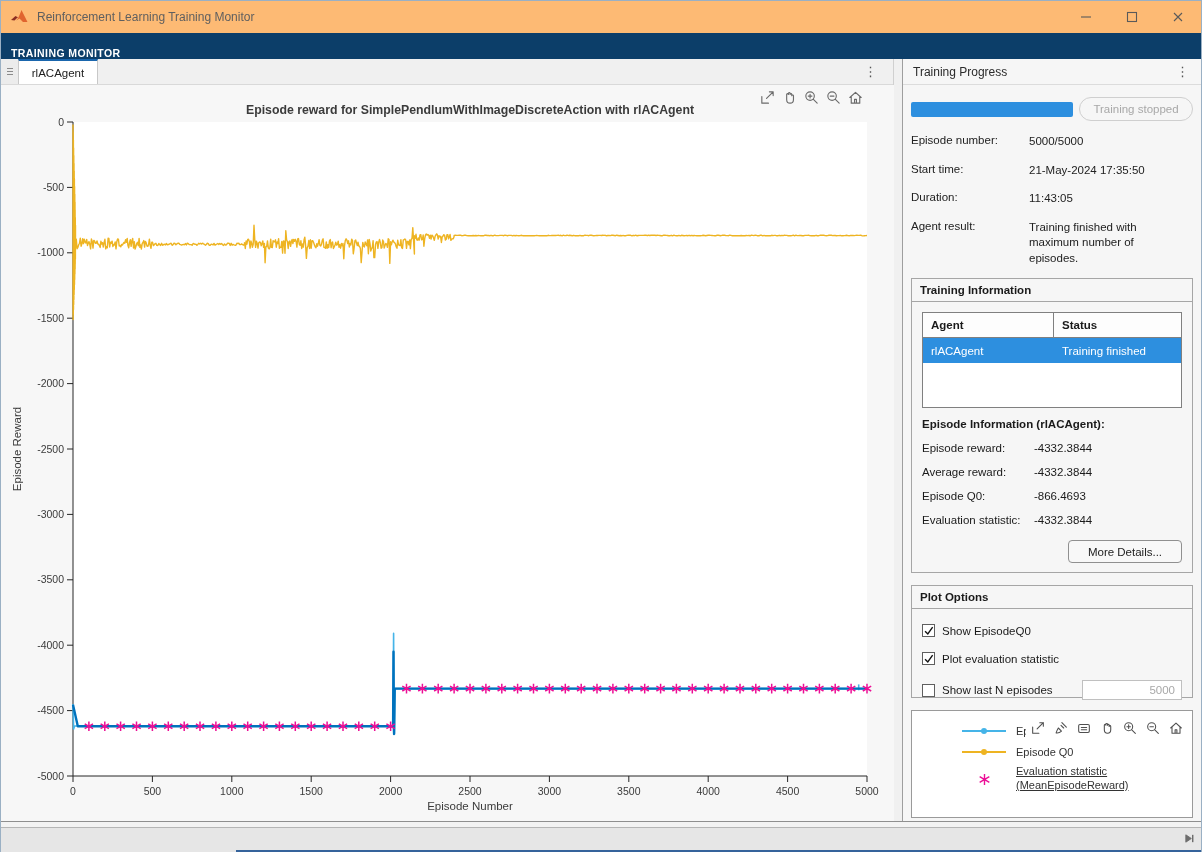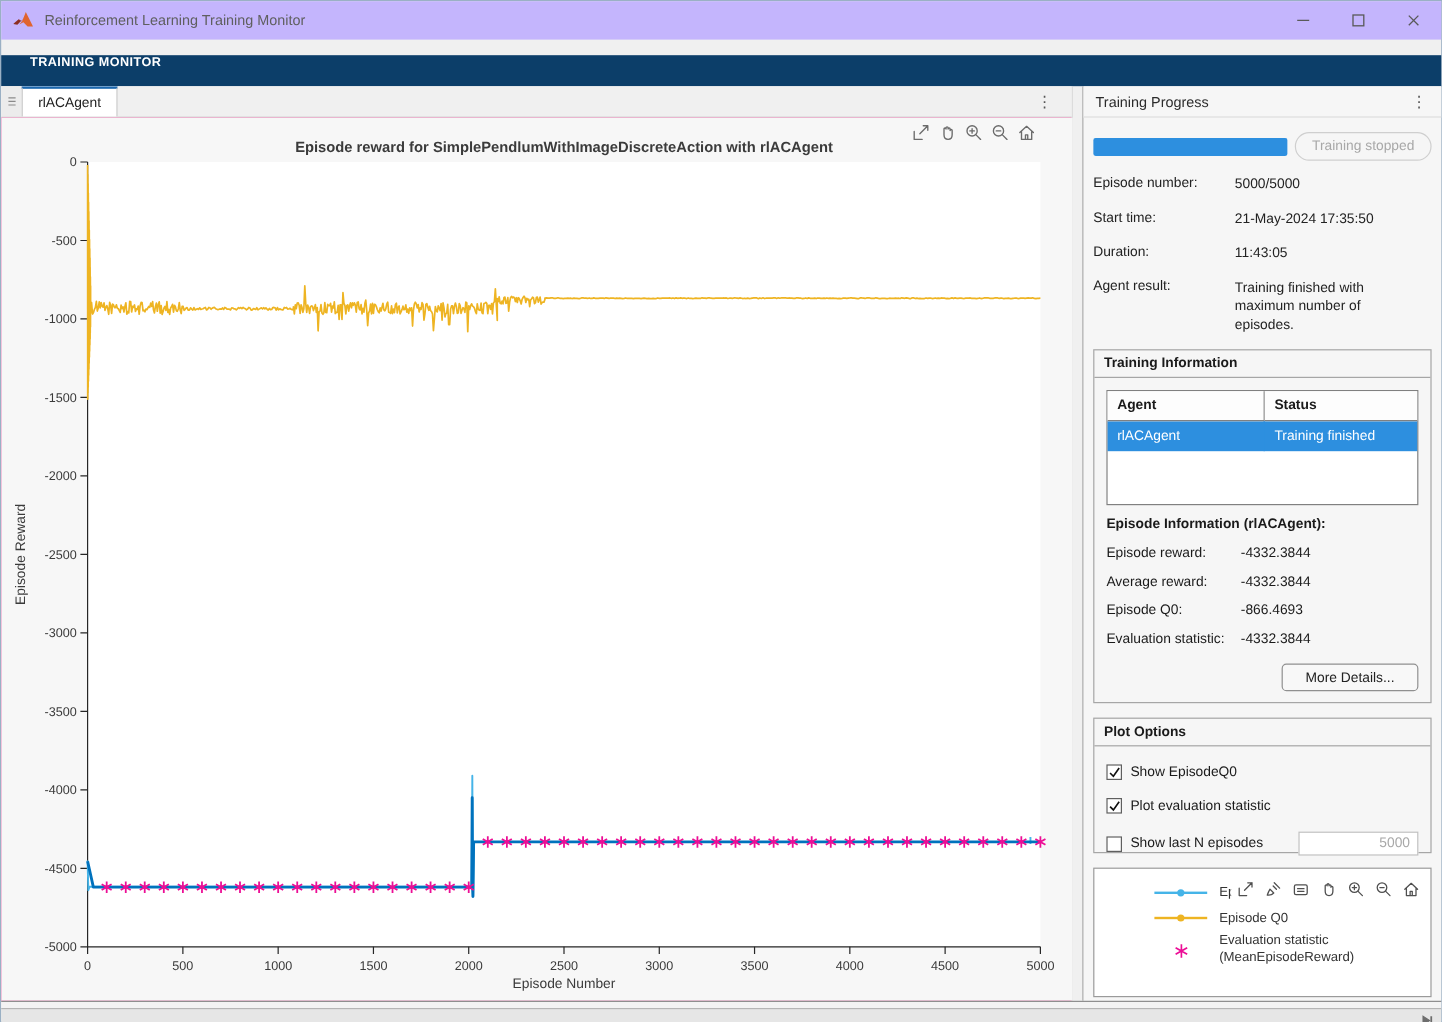--- a/index.html
+++ b/index.html
@@ -3,31 +3,31 @@
 <meta charset="utf-8">
 <style>
   * { margin:0; padding:0; box-sizing:border-box; }
   html,body { width:1202px; height:852px; overflow:hidden;
     font-family:"Liberation Sans", sans-serif; background:#f0f0f0; color:#1a1a1a; }
 
   .window { width:1202px; height:852px; display:flex; flex-direction:column;
     border:1px solid #9ab0c4; }
 
   
-  .titlebar { height:32px; background:#c4b5fd; display:flex; align-items:center; flex:0 0 32px; }
+  .titlebar { height:32px; background:#fdba74; display:flex; align-items:center; flex:0 0 32px; }
   .ml-logo { width:18px; height:16px; margin:0 8px 0 10px; }
   .title-text { font-size:12px; color:#5f5f5f; }
   .win-controls { margin-left:auto; display:flex; }
   .win-btn { width:46px; height:32px; display:flex; align-items:center; justify-content:center; }
   .win-btn svg { stroke:#5a5a5a; stroke-width:1.1; fill:none; }
 
   
   .toolstrip { height:26px; flex:0 0 26px; background:var(--toolstrip,#0c3e69); color:#fff;
-    display:flex; align-items:flex-start; padding-left:24px; font-size:10.5px; font-weight:bold;
-    letter-spacing:.4px;margin-top:13px; }
+    display:flex; align-items:flex-end; padding-left:10px; font-size:10.5px; font-weight:bold;
+    letter-spacing:.4px; }
 
   
   .main { flex:1 1 auto; display:flex; }
   .left-col { width:893px; display:flex; flex-direction:column; border-right:1px solid #d0d0d0; background:#f7f7f7; }
   .gutter { width:10px; background:#f0f0f0; border-right:1px solid #9e9e9e; }
   .right-col { width:298px; display:flex; flex-direction:column; background:#f6f6f6; }
 
   
   .tabrow { height:26px; flex:0 0 26px; background:#f0f0f0; border-bottom:1px solid #d9d9d9;
     display:flex; align-items:stretch; }
@@ -89,21 +89,21 @@
     color:#a8a8a8; font-size:11.5px; text-align:right; padding:0 6px; font-family:"Liberation Sans",sans-serif; }
 
   .legend-box { position:relative; border:1px solid #9a9a9a; background:#fff; margin-top:12px; height:108px;
     padding:9px 0 0 50px; }
   .lg-row { display:flex; align-items:center; height:21px; font-size:11px; color:#333; }
   .lg-sample { width:44px; position:relative; height:10px; flex:0 0 44px; display:flex; align-items:center; }
   .lg-line { width:44px; height:2px; }
   .lg-dot { position:absolute; left:19px; top:2px; width:6px; height:6px; border-radius:50%; }
   .lg-label { margin-left:10px; white-space:nowrap; }
   .lg-row.tall { height:34px; }
-  .lg-row.tall .lg-label { white-space:normal; width:160px; line-height:1.25; }
+  .lg-row.tall .lg-label { white-space:normal; width:160px; line-height:1.25;text-decoration:underline; }
   .lg-ast { color:#ec0e96; display:flex; align-items:center; justify-content:center; width:44px; }
   .legend-toolbar { position:absolute; top:6px; right:4px; display:flex; gap:3px; background:#fff; padding:1px 2px; }
   .legend-toolbar .tool-icon svg { stroke:#4f4f4f; }
 
   
   .statusbar { position:relative; height:32px; flex:0 0 32px; border-top:1px solid #8f8f8f; background:#e6e6e6; }
   .status-strip { height:6px; background:#f3f3f3; border-bottom:1px solid #b5b5b5; }
   .status-area { height:22px; display:flex; align-items:center; justify-content:flex-end; padding-right:6px; }
   .statusbar::after { content:""; position:absolute; left:235px; right:0; bottom:0; height:3px; background:#35639b; }
   .skip-icon svg { stroke:#6d6d6d; fill:#6d6d6d; }

